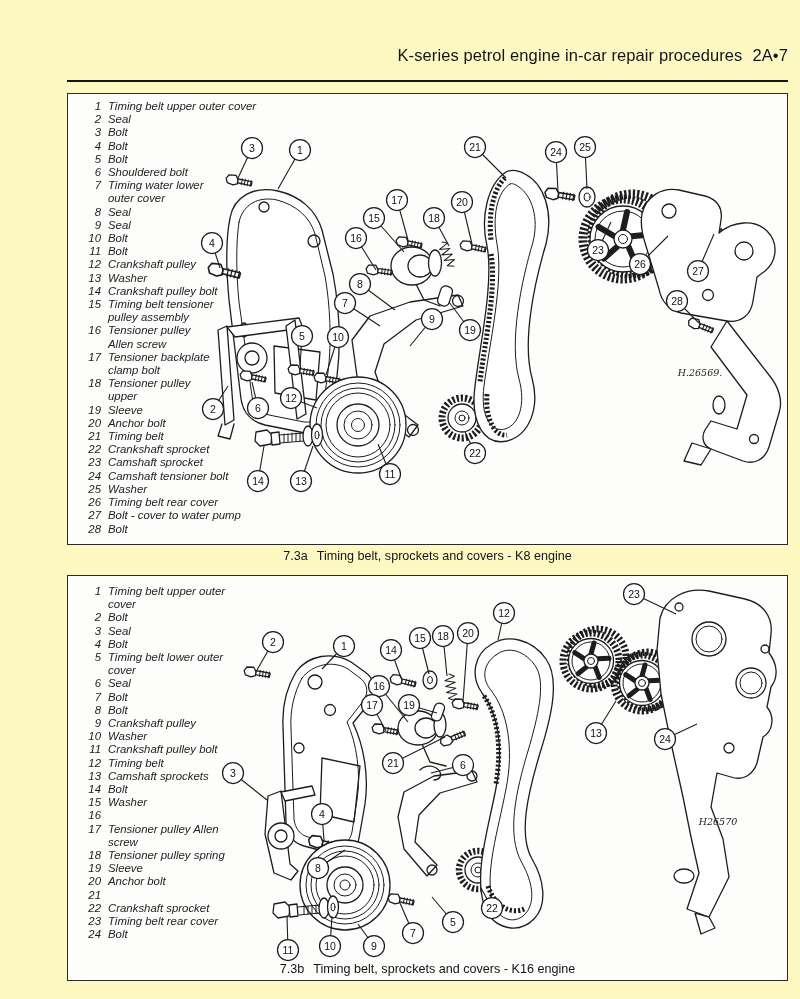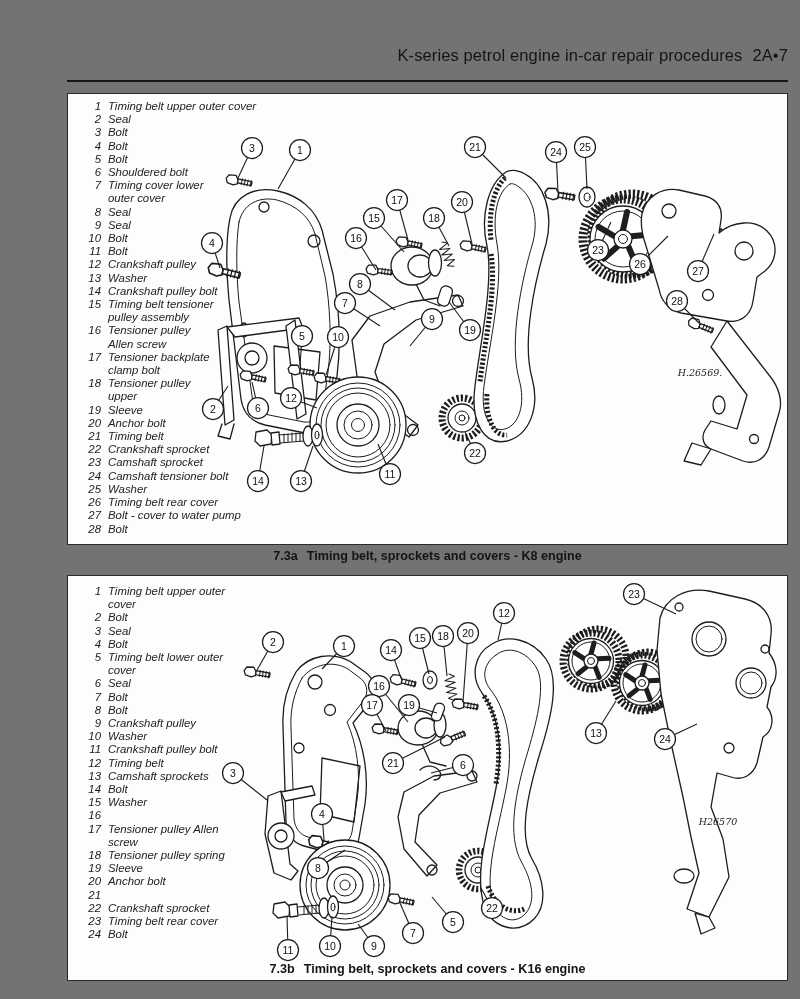--- a/index.html
+++ b/index.html
@@ -1,17 +1,17 @@
 <!DOCTYPE html>
 <html><head>
 <meta charset="utf-8">
 <style>
   html,body{margin:0;padding:0;background:#e8e8e8;}
   .page{
-    position:relative;width:800px;height:999px;background:#737373;
+    position:relative;width:800px;height:999px;background:#fef9c3;
     font-family:"Liberation Sans",sans-serif;color:#111;overflow:hidden;
   }
   .header{
     position:absolute;top:46px;left:0;width:788px;text-align:right;
     font-size:16.5px;letter-spacing:0.1px;color:#151515;
   }
   .header .pgnum{margin-left:10px;}
   .header-rule{position:absolute;top:80px;left:67px;width:721px;height:2px;background:#161616;}
   .figure-box{position:absolute;left:67px;width:721px;border:1.4px solid #2a2a2a;background:#fdfdfc;box-sizing:border-box;}
   #figbox1{top:93px;height:452px;}
@@ -19,21 +19,21 @@
   .fig-svg{position:absolute;left:0;top:0;}
   .parts-list{
     position:absolute;left:16px;top:6px;
     font-style:italic;font-size:11.4px;line-height:13.2px;color:#1c1c1c;
   }
   #figbox2 .parts-list{top:9px;}
   .prow{display:flex;}
   .pnum{width:17px;text-align:right;margin-right:7px;flex:none;}
   .caption{
     position:absolute;left:67px;width:721px;text-align:center;
-    font-weight:bold;font-size:12.6px;color:#141414;
+    font-weight:normal;font-size:12.6px;color:#141414;
   }
   #cap1{top:549px;}
   #cap2{top:962px;}
   .caption .cl{margin-right:9px;}
   
   .draw{stroke:#1d1d1d;fill:none;stroke-width:1.3;stroke-linejoin:round;stroke-linecap:round;}
   .fillw{fill:#fff;}
   .thin{stroke-width:1;}
   .teeth{stroke:#1d1d1d;fill:none;stroke-dasharray:2.2 2;}
   .leader{stroke:#1d1d1d;stroke-width:1.1;}
@@ -296,21 +296,21 @@
         </div>
         <div class="prow">
           <span class="pnum">6</span>
           <span class="ptxt">
             <div>Shouldered bolt</div>
           </span>
         </div>
         <div class="prow">
           <span class="pnum">7</span>
           <span class="ptxt">
-            <div>Timing cover lower</div>
+            <div>Timing water lower</div>
             <div>outer cover</div>
           </span>
         </div>
         <div class="prow">
           <span class="pnum">8</span>
           <span class="ptxt">
             <div>Seal</div>
           </span>
         </div>
         <div class="prow">

